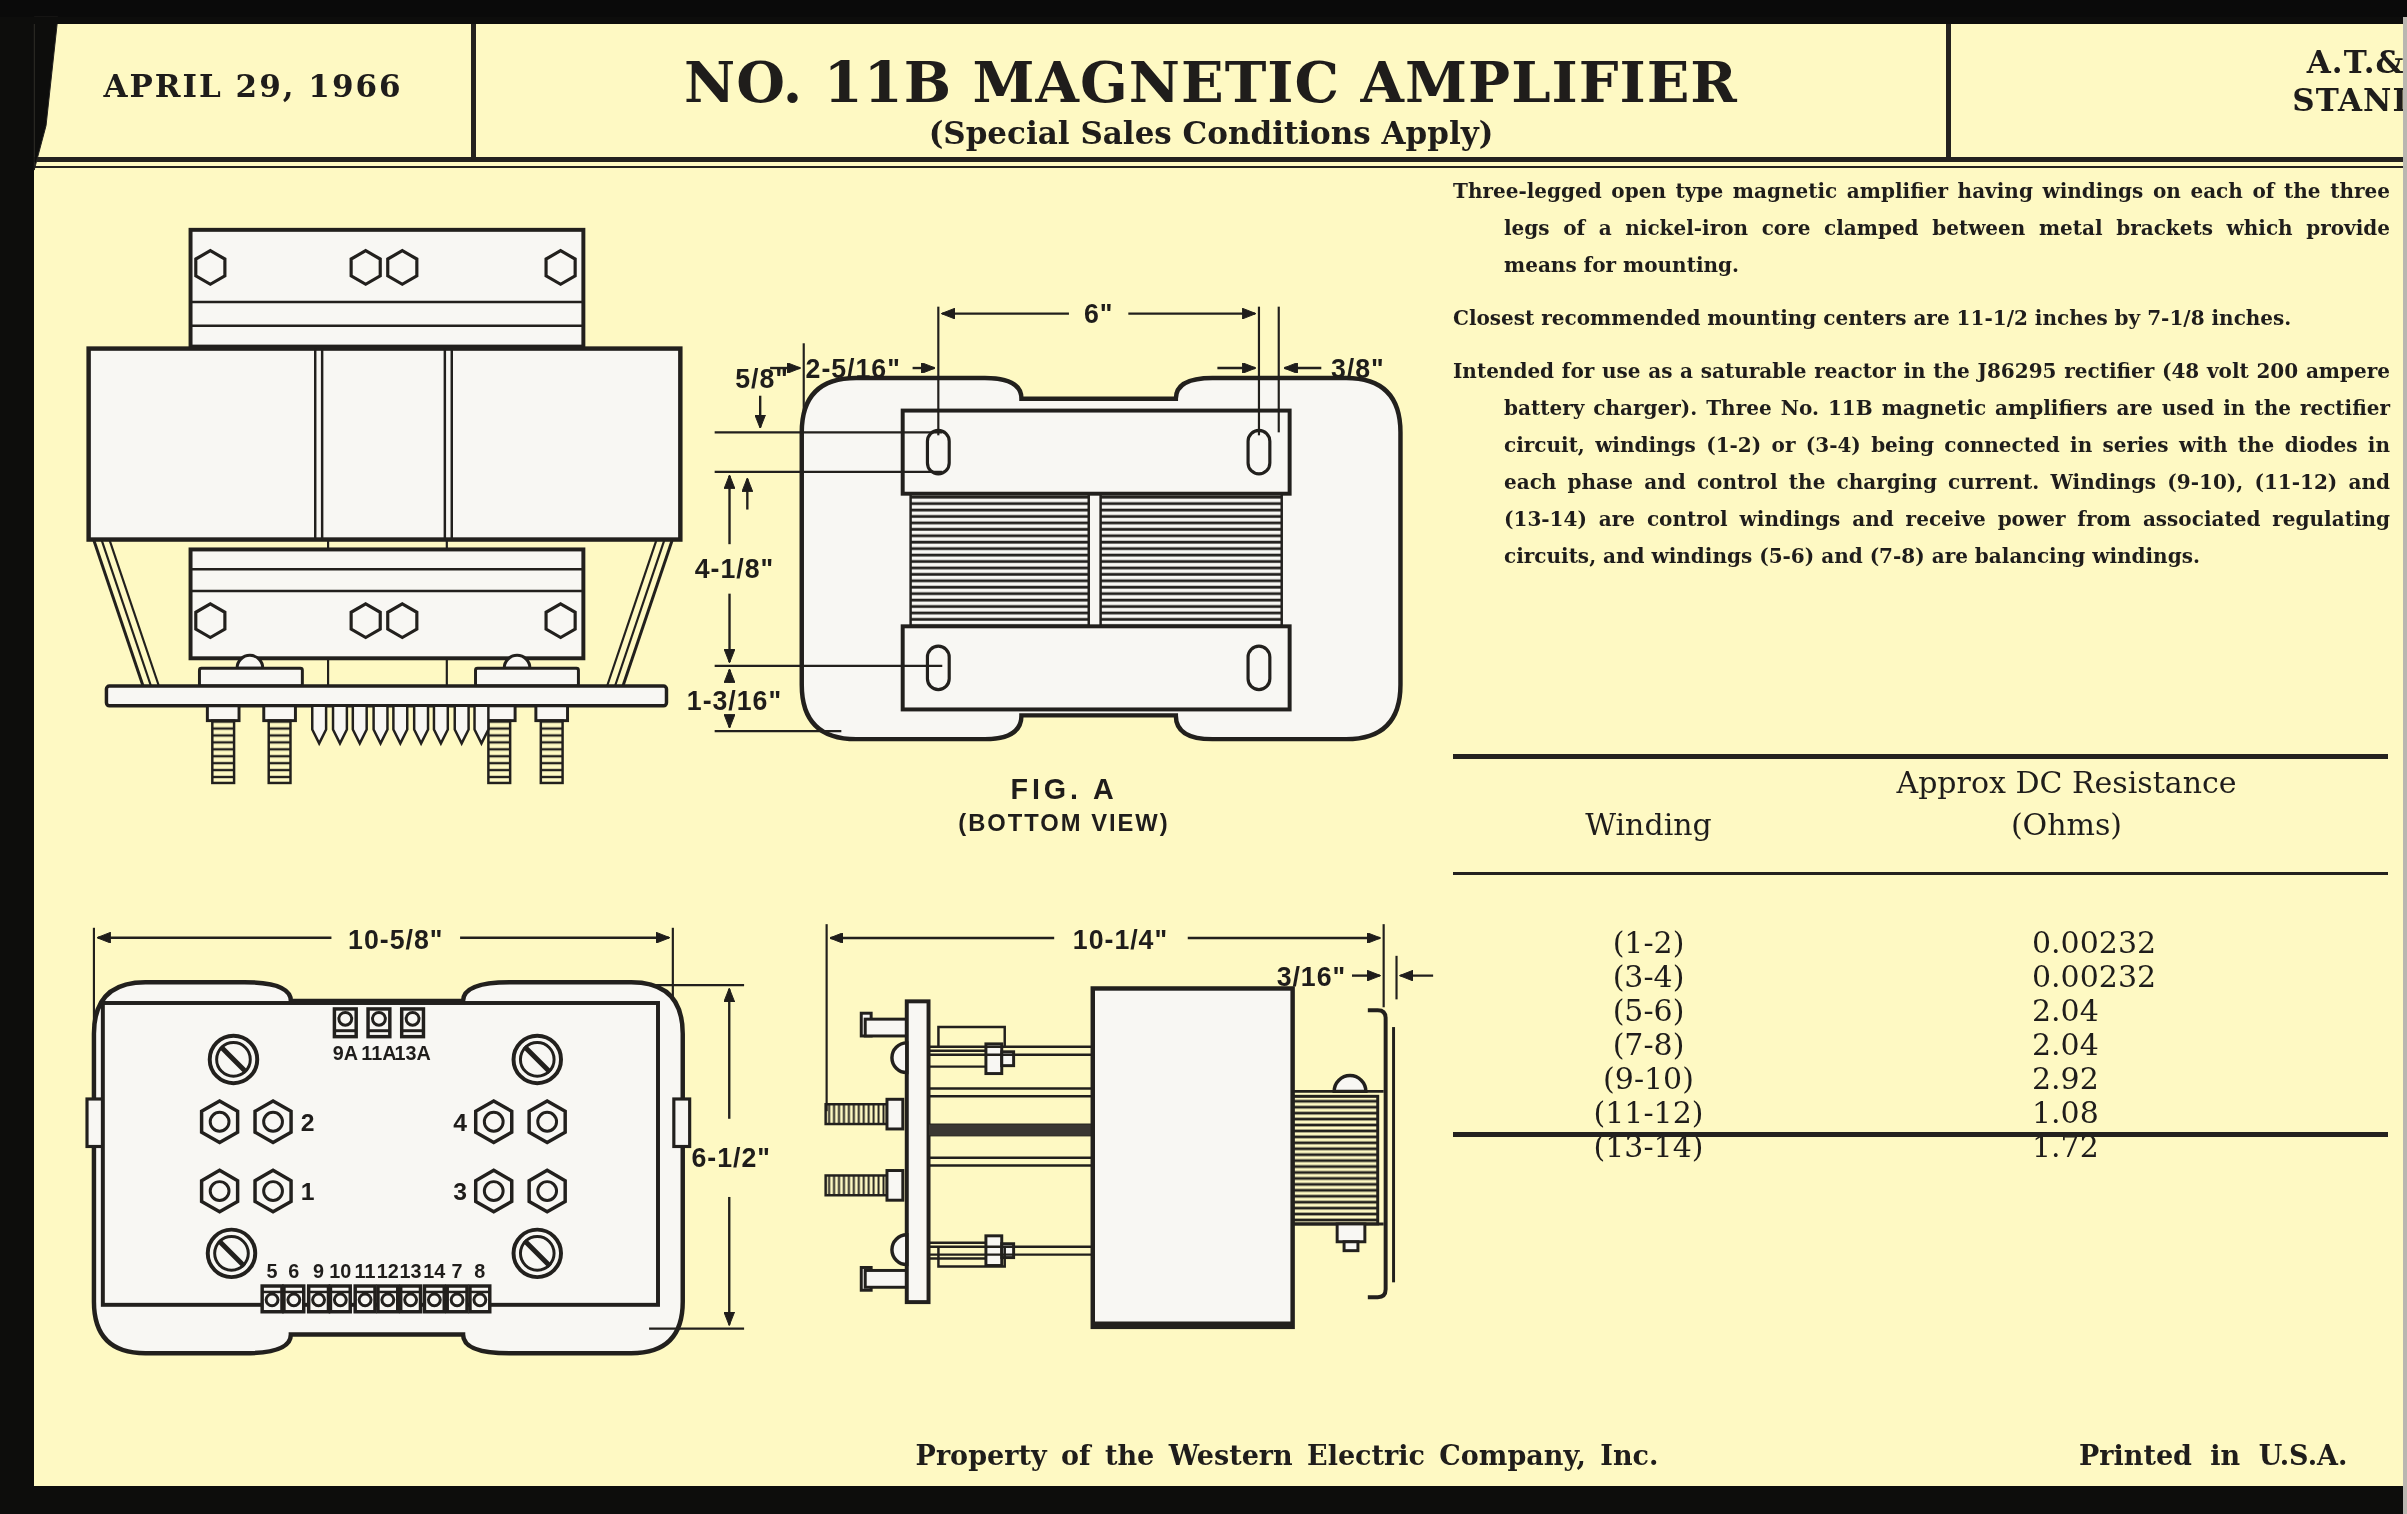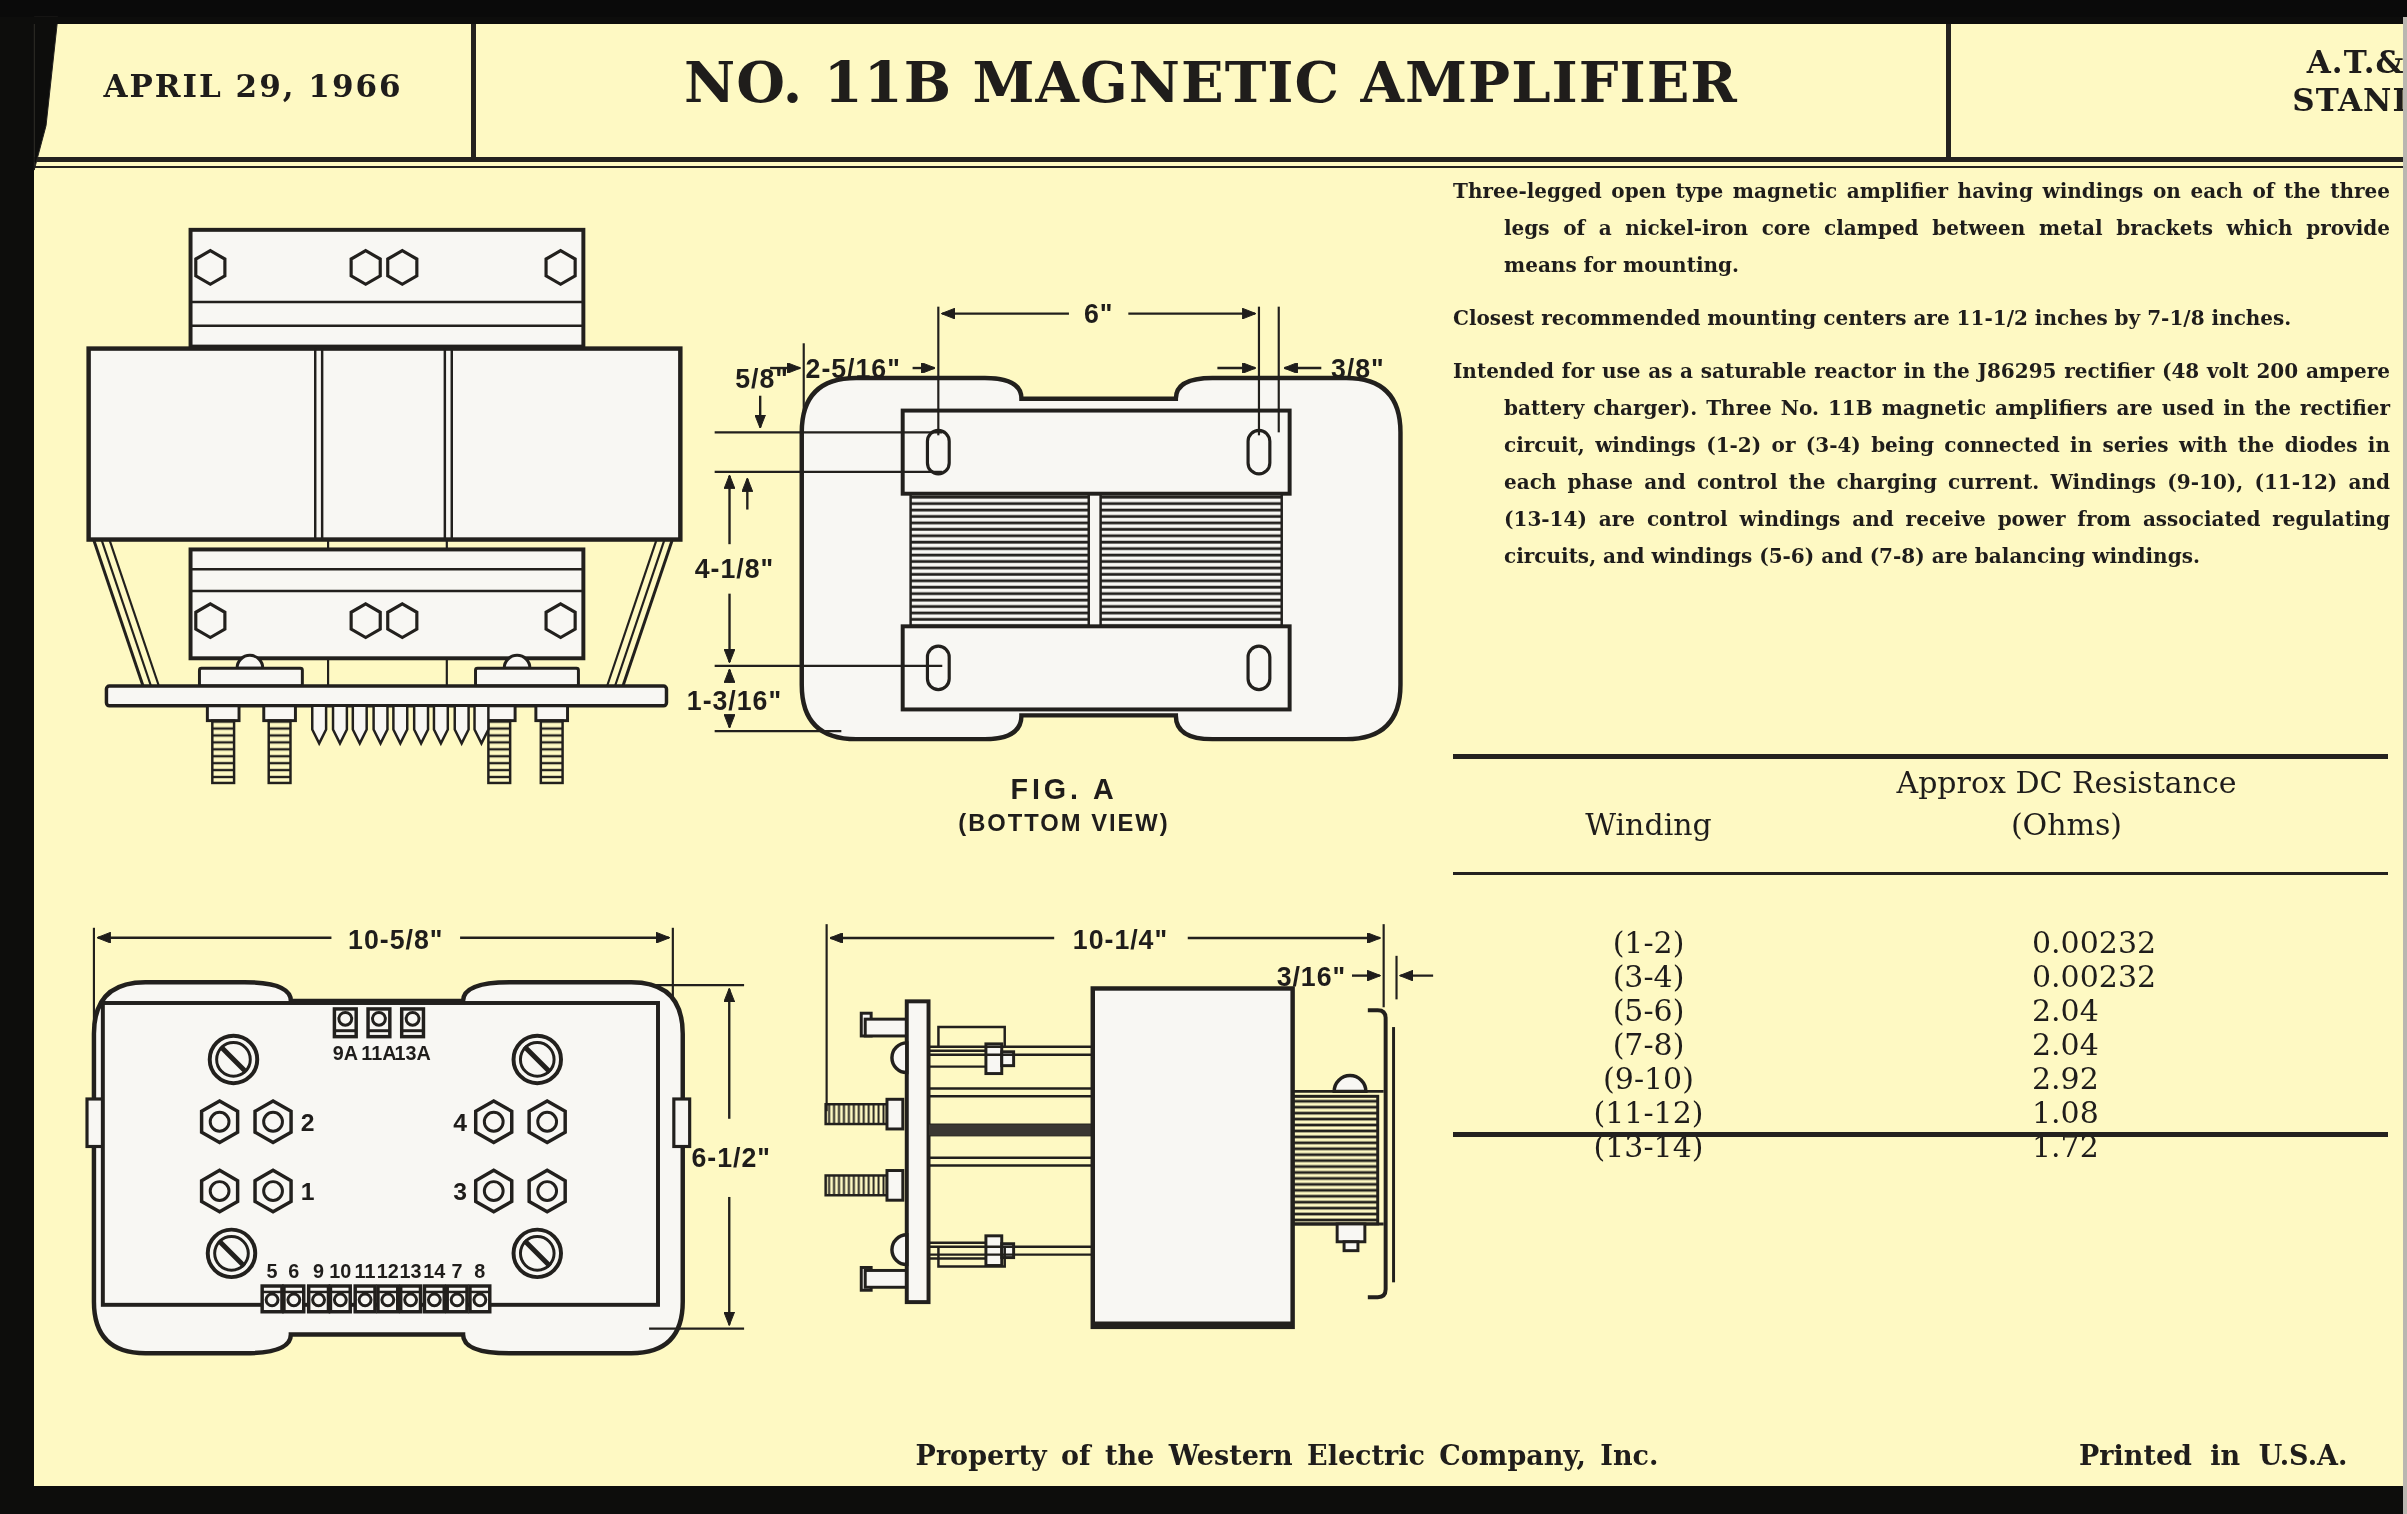--- a/index.html
+++ b/index.html
@@ -36,20 +36,21 @@
 
 <div class="page">
 
   <div class="abs rule" style="left:471px; top:6px; width:5px; height:139px;"></div>
   <div class="abs rule" style="left:1946px; top:6px; width:5px; height:139px;"></div>
   <div class="abs rule" style="left:0px; top:140px; width:2408px; height:5px;"></div>
   <div class="abs rule" style="left:0px; top:149px; width:2408px; height:2px;"></div>
 
   <div class="abs hdr-date">APRIL 29, 1966</div>
   <div class="abs hdr-title">NO. 11B MAGNETIC AMPLIFIER</div>
+  <div class="abs hdr-sub">(Special Sales Conditions Apply)</div>
   <div class="abs hdr-std">
     <div>A.T.&amp;T.CO.</div>
     <div>STANDARD</div>
   </div>
 
   <div class="abs desc">
     <p>Three-legged open type magnetic amplifier having windings on each of the three legs of a nickel-iron core clamped between metal brackets which provide means for mounting.</p>
     <p>Closest recommended mounting centers are 11-1/2 inches by 7-1/8 inches.</p>
     <p>Intended for use as a saturable reactor in the J86295 rectifier (48 volt 200 ampere battery charger). Three No. 11B magnetic amplifiers are used in the rectifier circuit, windings (1-2) or (3-4) being connected in series with the diodes in each phase and control the charging current. Windings (9-10), (11-12) and (13-14) are control windings and receive power from associated regulating circuits, and windings (5-6) and (7-8) are balancing windings.</p>
   </div>

